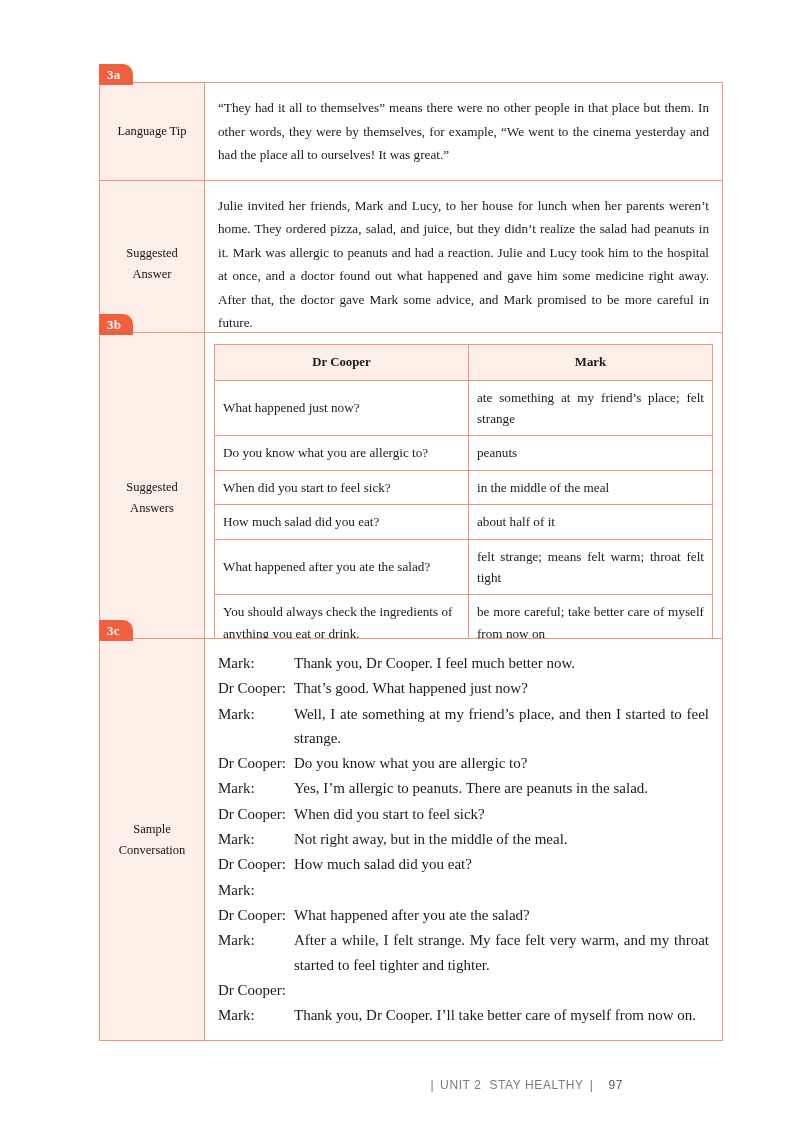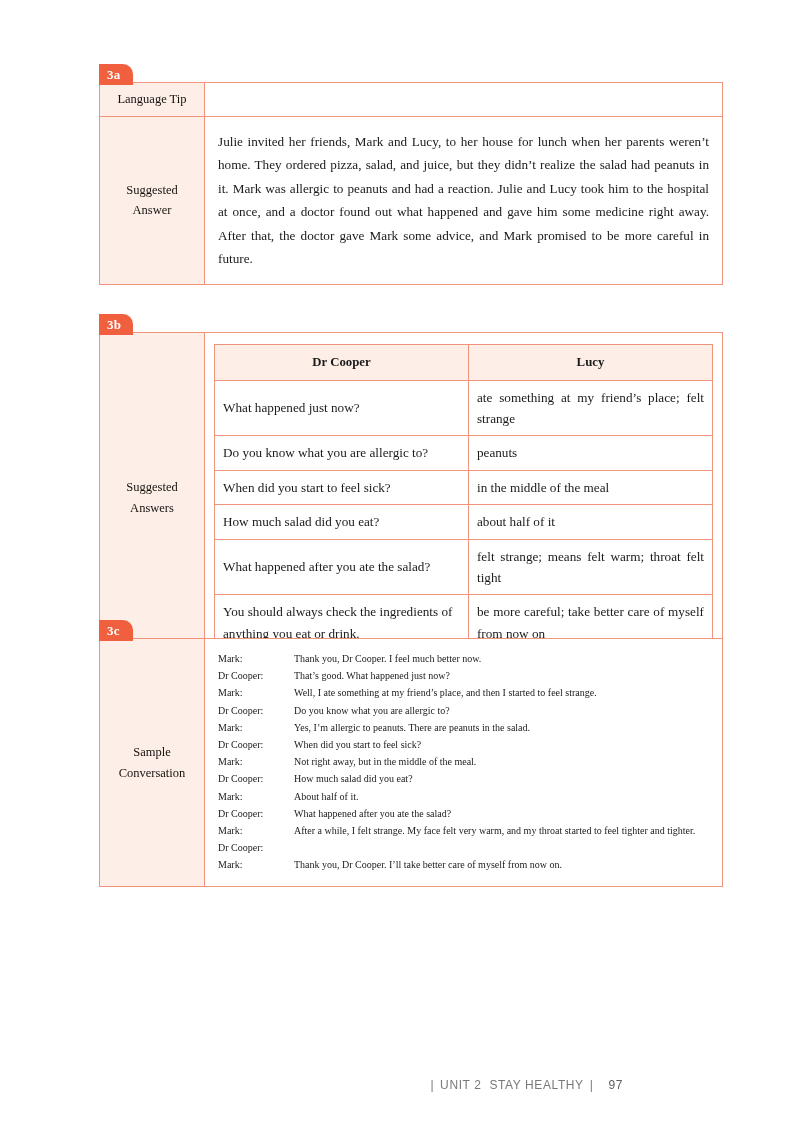--- a/index.html
+++ b/index.html
@@ -131,21 +131,21 @@
   .qa-table td.ans { text-align: justify; text-justify: inter-word; }
 
   
   #sec-3c { top: 620px; }
   #sec-3c .body-cell {
     padding: 12px 13px 12px 13px;
   }
   .dialogue { display: block; }
   .dline {
     display: flex;
-    font-size: 10px;
+    font-size: 15px;
     line-height: 1.62;
     margin-bottom: 1px;
   }
   .dline .who {
     flex: 0 0 76px;
     white-space: nowrap;
   }
   .dline .says {
     flex: 1 1 auto;
     text-align: justify;
@@ -173,20 +173,23 @@
 <div class="page">
 
   <div class="section" id="sec-3a">
     <div class="tab">3a</div>
     <div class="outer-table">
 
       <div class="row">
         <div class="label-cell">
           <span class="lbl-line">Language Tip</span>
         </div>
+        <div class="body-cell">
+          <div class="para">“They had it all to themselves” means there were no other people in that place but them. In other words, they were by themselves, for example, “We went to the cinema yesterday and had the place all to ourselves! It was great.”</div>
+        </div>
       </div>
 
       <div class="row">
         <div class="label-cell">
           <div>
             <span class="lbl-line">Suggested</span>
             <span class="lbl-line">Answer</span>
           </div>
         </div>
         <div class="body-cell">
@@ -208,21 +211,21 @@
       </div>
       <div class="body-cell">
         <table class="qa-table">
           <colgroup>
               <col class="c1">
               <col class="c2">
             </colgroup>
           <thead>
             <tr>
               <th>Dr Cooper</th>
-              <th>Lucy</th>
+              <th>Mark</th>
             </tr>
           </thead>
           <tbody>
             <tr>
               <td>What happened just now?</td>
               <td class="ans">ate something at my friend’s place; felt strange</td>
             </tr>
             <tr>
               <td>Do you know what you are allergic to?</td>
               <td class="ans">peanuts</td>
@@ -287,21 +290,20 @@
           <div class="dline">
             <span class="who">Mark:</span>
             <span class="says">Not right away, but in the middle of the meal.</span>
           </div>
           <div class="dline">
             <span class="who">Dr Cooper:</span>
             <span class="says">How much salad did you eat?</span>
           </div>
           <div class="dline">
             <span class="who">Mark:</span>
-            <span class="says">About half of it.</span>
           </div>
           <div class="dline">
             <span class="who">Dr Cooper:</span>
             <span class="says">What happened after you ate the salad?</span>
           </div>
           <div class="dline wrap">
             <span class="who">Mark:</span>
             <span class="says">After a while, I felt strange. My face felt very warm, and my throat started to feel tighter and tighter.</span>
           </div>
           <div class="dline wrap">

